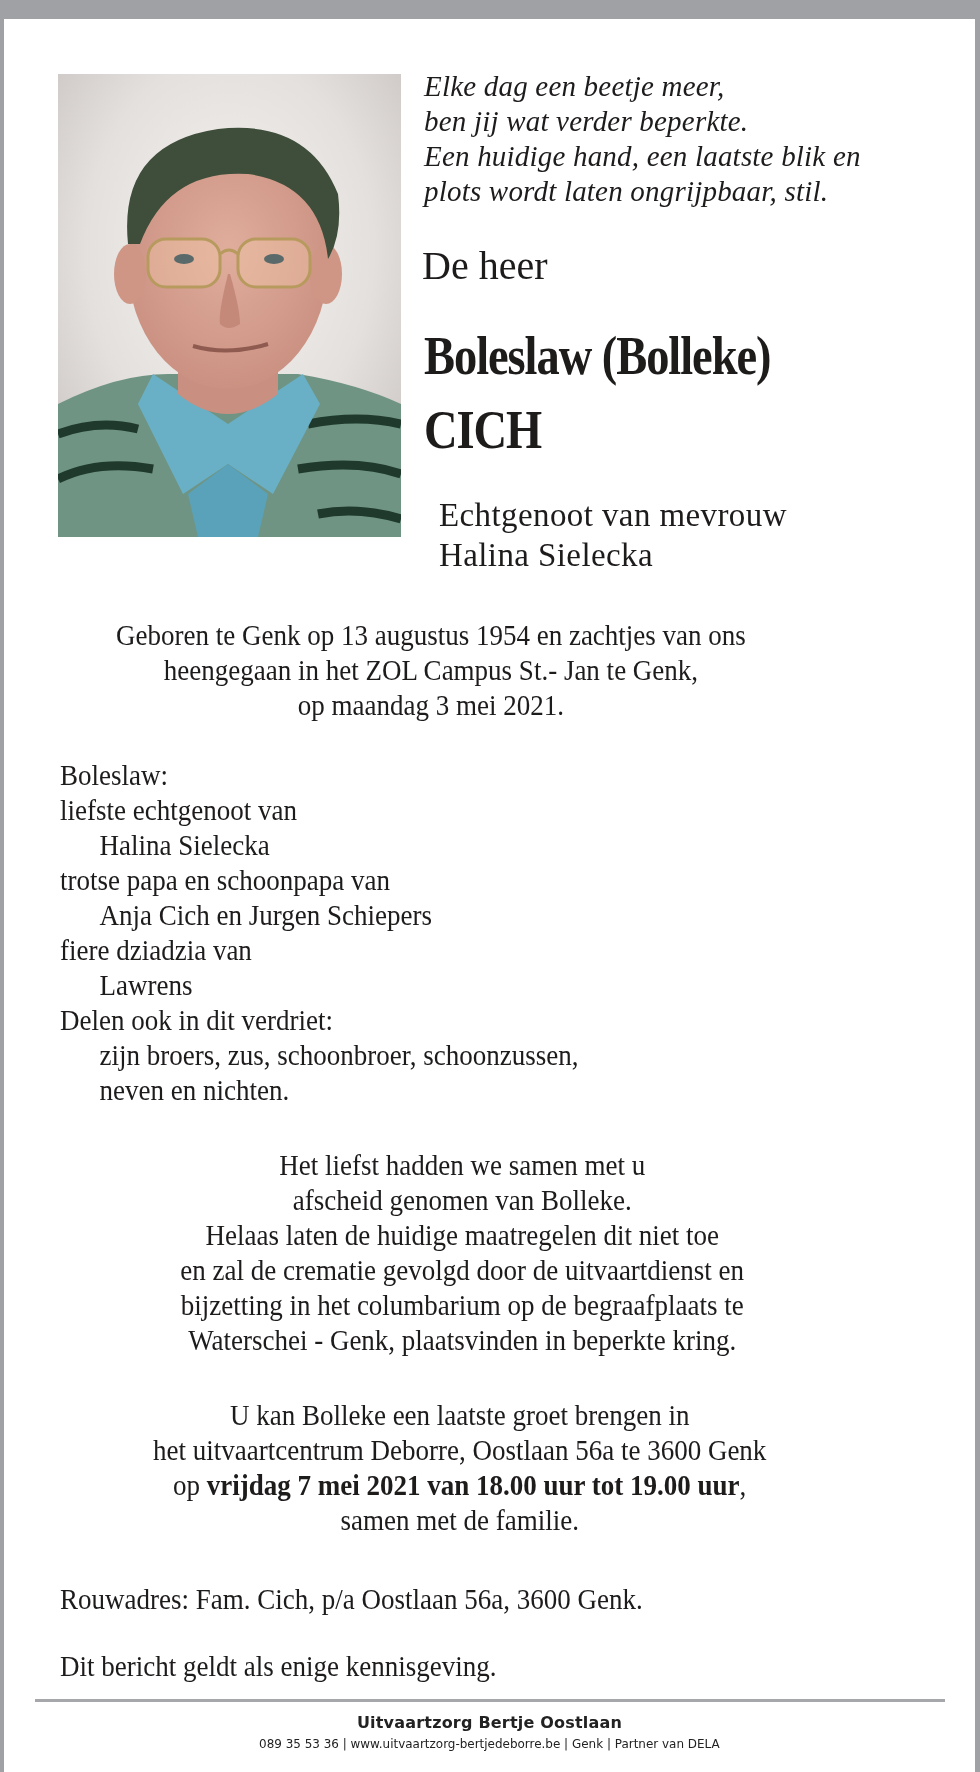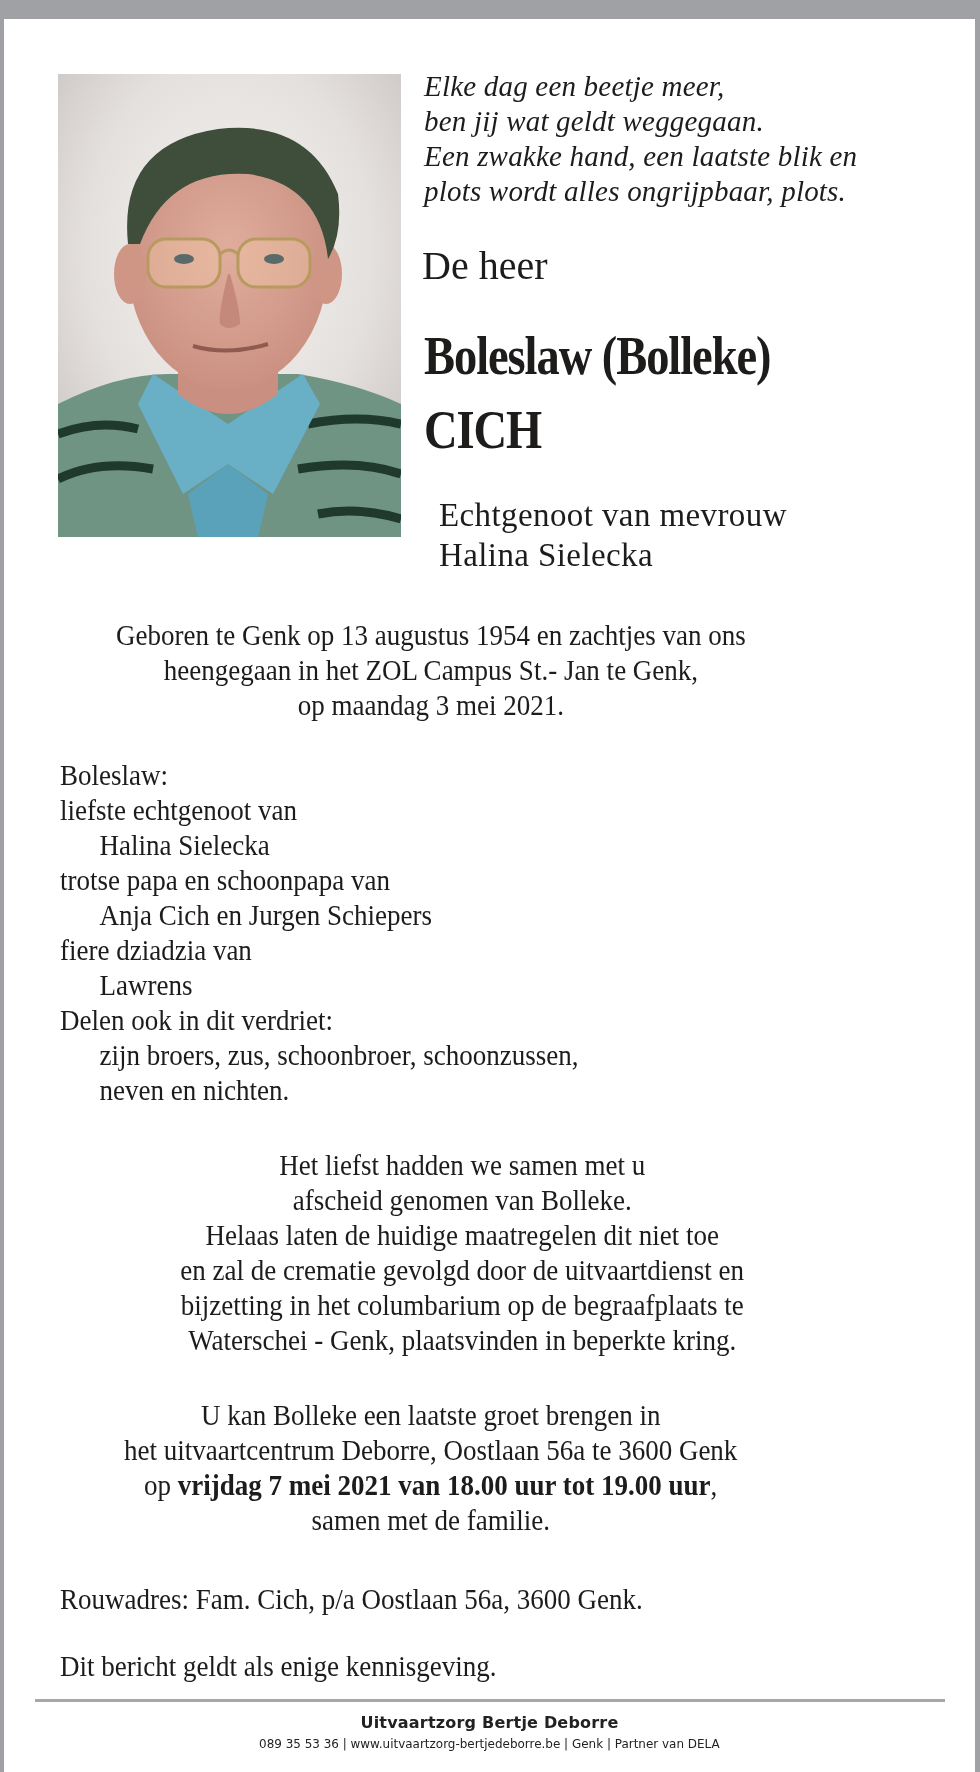--- a/index.html
+++ b/index.html
@@ -82,21 +82,21 @@
     left: 56px; top: 738px;
     font-size: 30px;
     line-height: 35px;
     transform: scaleX(0.9);
     transform-origin: left top;
   }
   .family div { white-space: nowrap; }
   .family .indent { padding-left: 44px; }
 
   .farewell { top: 1128px; margin-left: 32px; }
-  .visit { top: 1378px; }
+  .visit { top: 1378px; padding-left: 29px; }
   .visit b { font-weight: bold; }
 
   .address {
     position: absolute;
     left: 56px; top: 1562px;
     font-size: 30px;
     line-height: 35px;
     white-space: nowrap;
     transform: scaleX(0.9);
     transform-origin: left top;
@@ -185,23 +185,23 @@
       <ellipse cx="216" cy="185" rx="10" ry="5" fill="#5a6a6a"></ellipse>
 
       <path d="M170 200 Q160 240 162 250 Q170 258 182 250 Q182 235 172 200" fill="#c5897a"></path>
 
       <path d="M135 272 Q170 282 210 270" stroke="#8f5a50" stroke-width="4" fill="none"></path>
     </svg>
   </div>
 
   <div class="poem">
     <div>Elke dag een beetje meer,</div>
-    <div>ben jij wat geldt weggegaan.</div>
-    <div>Een zwakke hand, een laatste blik en</div>
-    <div>plots wordt alles ongrijpbaar, plots.</div>
+    <div>ben jij wat verder beperkte.</div>
+    <div>Een huidige hand, een laatste blik en</div>
+    <div>plots wordt laten ongrijpbaar, stil.</div>
   </div>
 
   <div class="salutation">De heer</div>
 
   <div class="name">
     <div>Boleslaw (Bolleke)</div>
     <div>CICH</div>
   </div>
 
   <div class="spouse">
@@ -249,16 +249,16 @@
       <div>samen met de familie.</div>
     </div>
   </div>
 
   <div class="address">Rouwadres: Fam. Cich, p/a Oostlaan 56a, 3600 Genk.</div>
   <div class="notice">Dit bericht geldt als enige kennisgeving.</div>
 
   <div class="divider"></div>
 
   <div class="footer">
-    <div class="brand">Uitvaartzorg Bertje Deborre</div>
+    <div class="brand">Uitvaartzorg Bertje Oostlaan</div>
     <div class="contact">089 35 53 36 | www.uitvaartzorg-bertjedeborre.be | Genk | Partner van DELA</div>
   </div>
 </div>
 
 </body></html>

